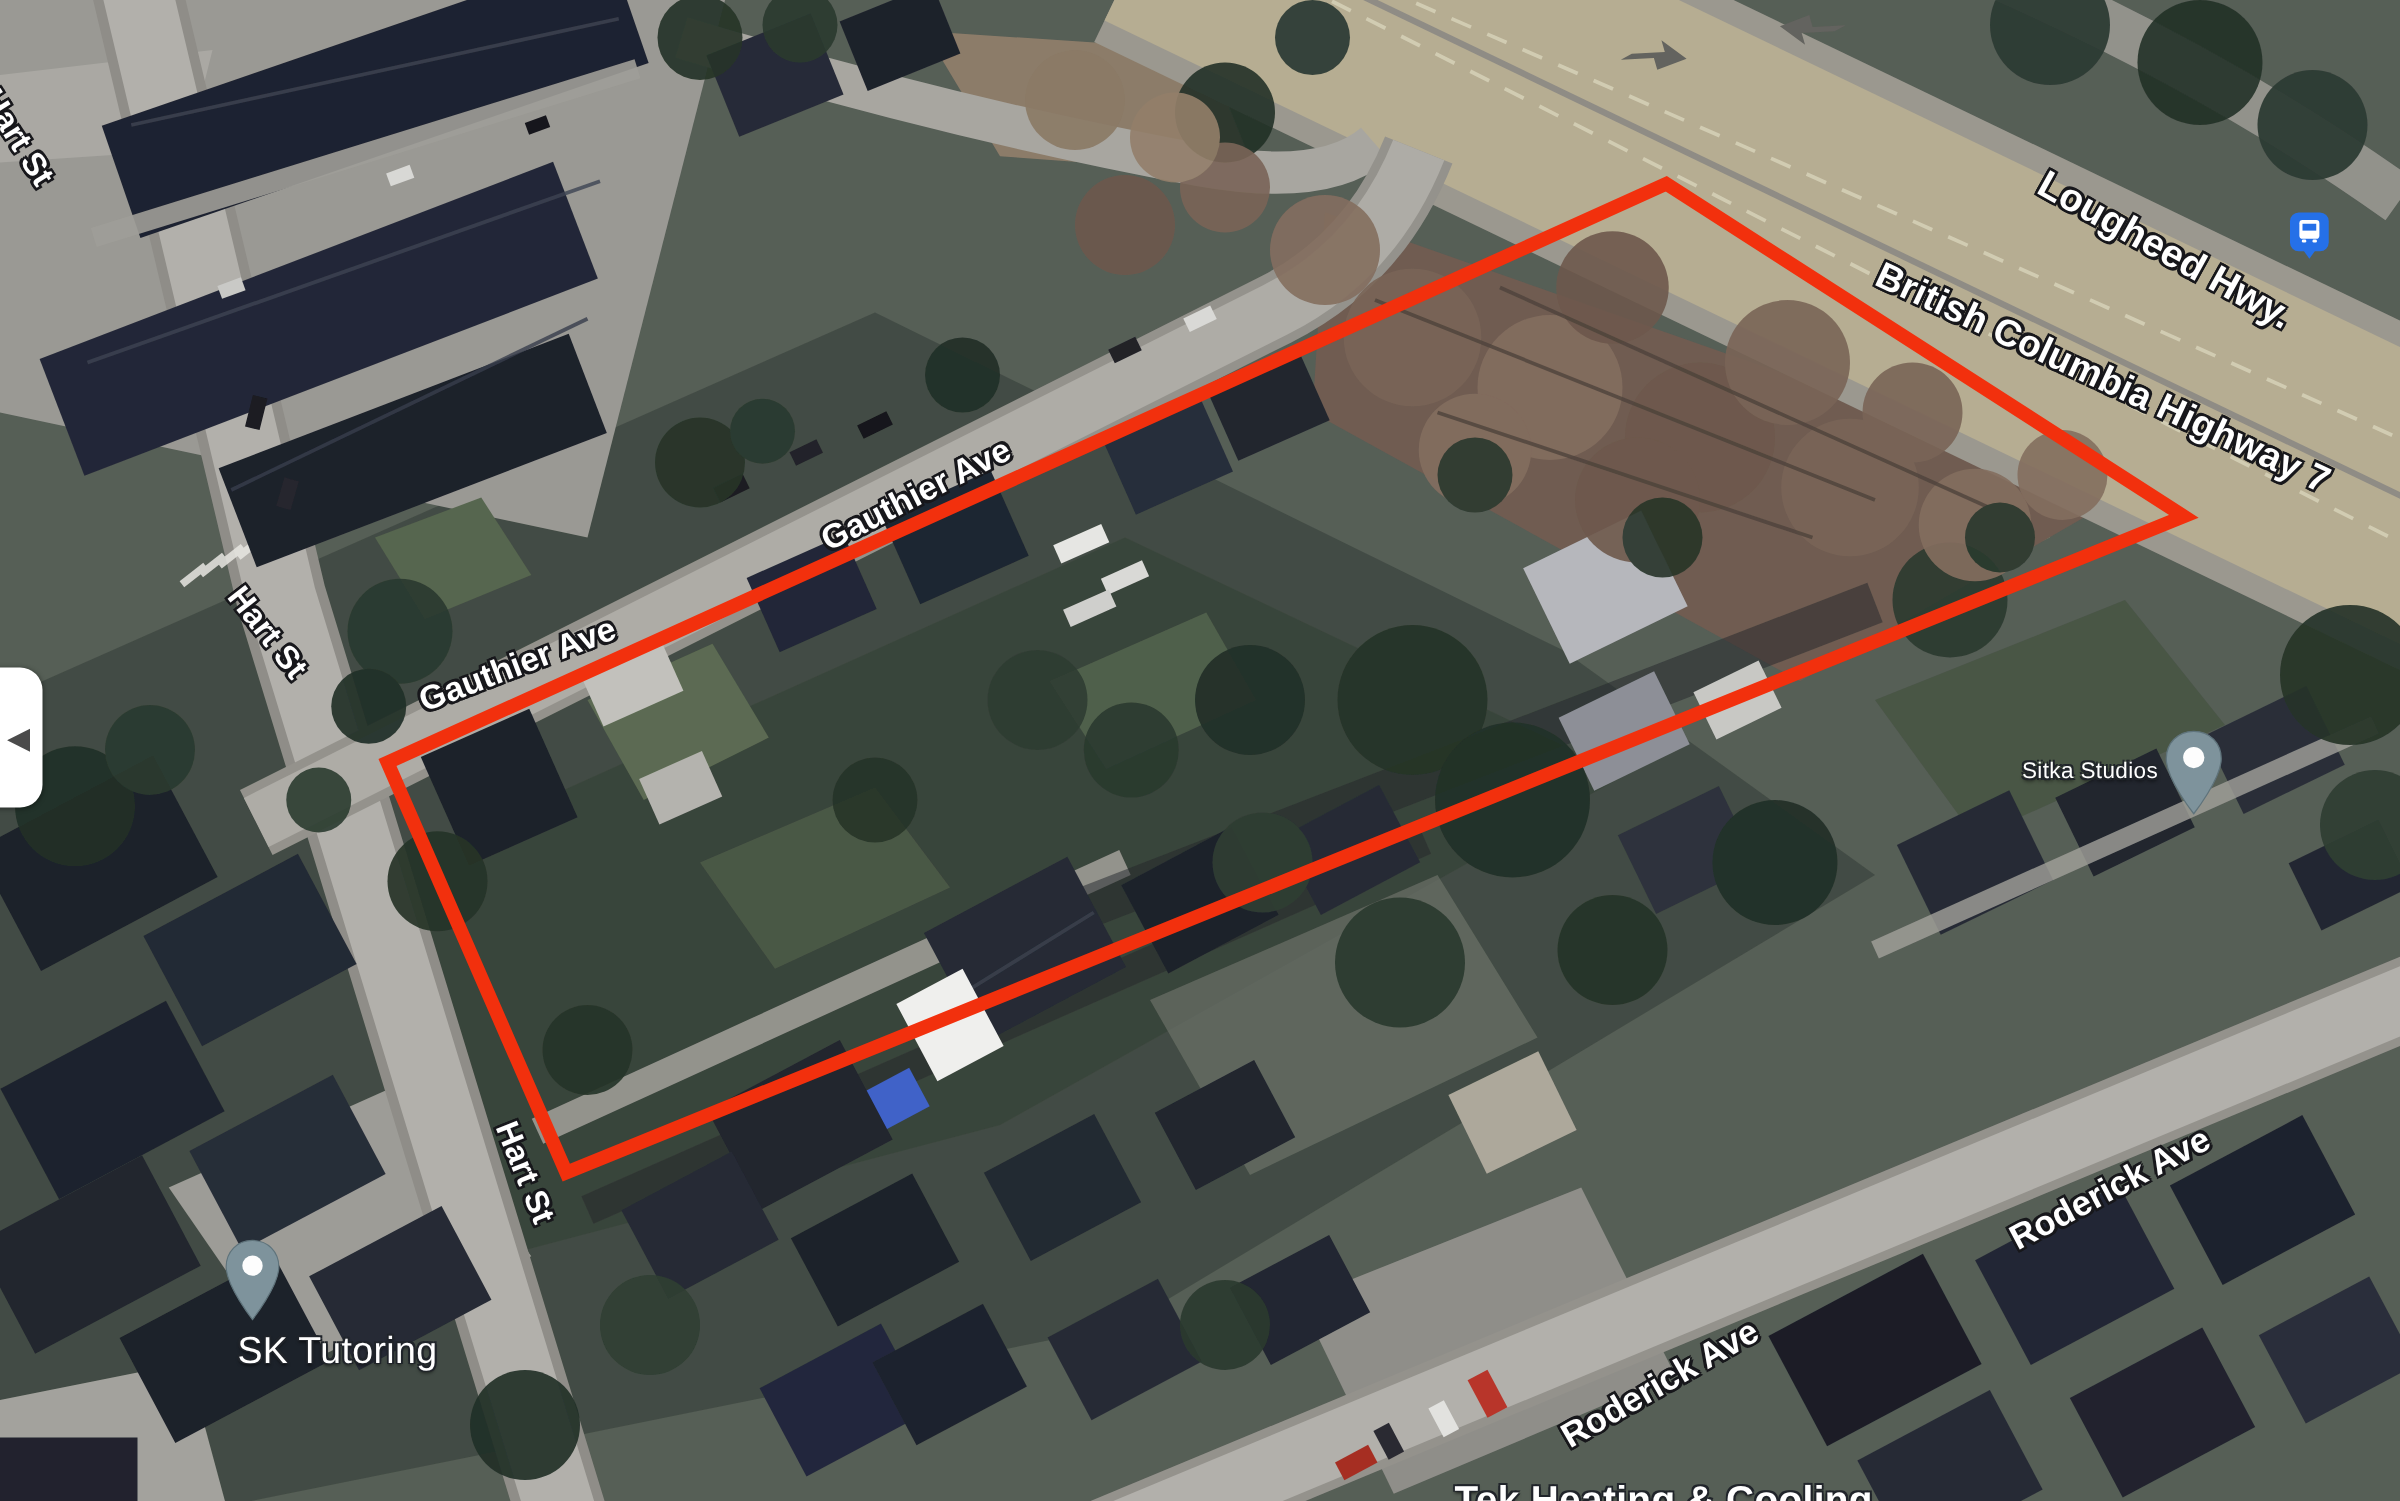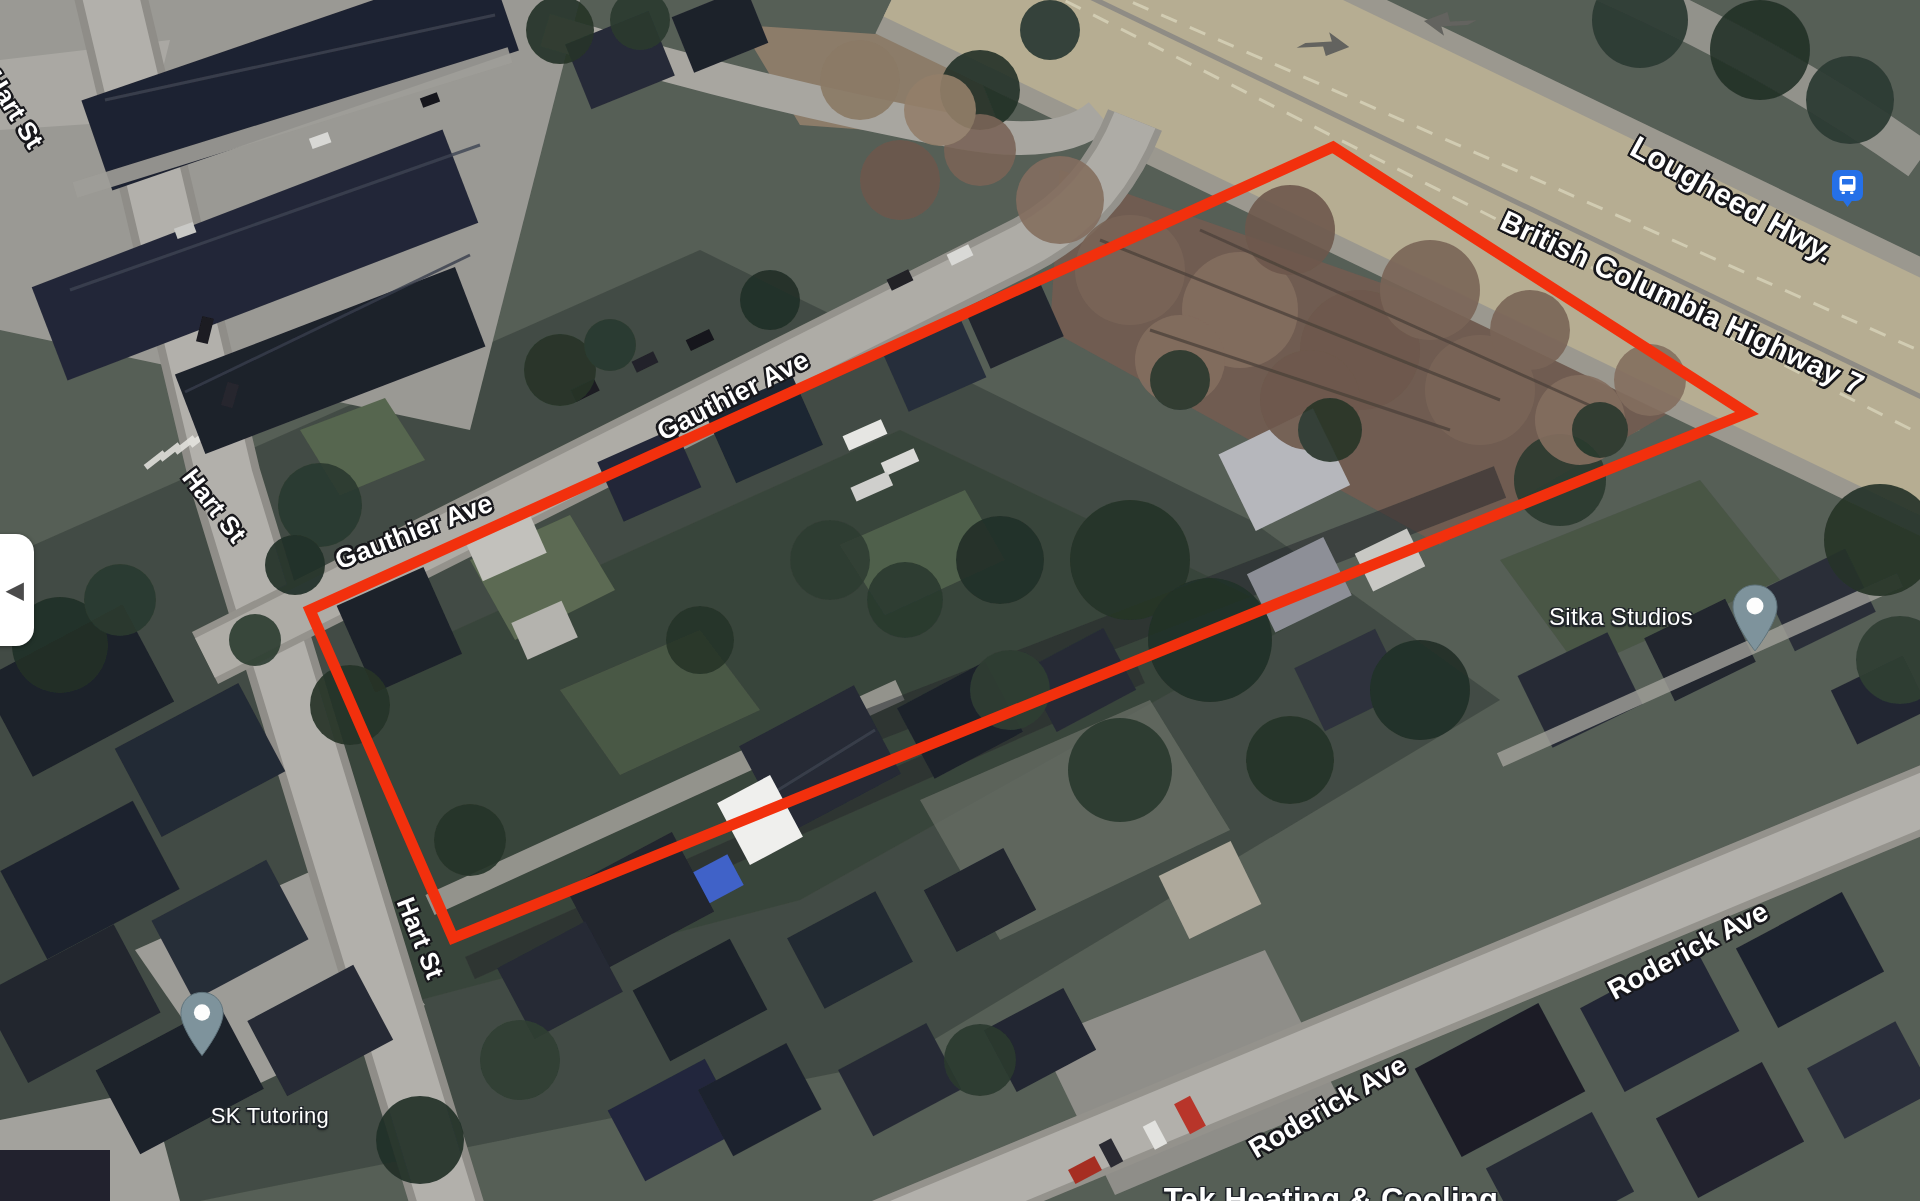--- a/index.html
+++ b/index.html
@@ -248,22 +248,22 @@
 <div class="lbl road-label" style="left:14px;top:110px;font-size:26px;transform:translate(-50%,-50%) rotate(58deg);">Hart St</div>
 <div class="lbl road-label" style="left:214px;top:506px;font-size:26px;transform:translate(-50%,-50%) rotate(52deg);">Hart St</div>
 <div class="lbl road-label" style="left:420px;top:938px;font-size:26px;transform:translate(-50%,-50%) rotate(68deg);">Hart St</div>
 <div class="lbl road-label" style="left:733px;top:396px;font-size:27px;transform:translate(-50%,-50%) rotate(-27deg);">Gauthier Ave</div>
 <div class="lbl road-label" style="left:414px;top:532px;font-size:27px;transform:translate(-50%,-50%) rotate(-21deg);">Gauthier Ave</div>
 <div class="lbl road-label" style="left:1732px;top:200px;font-size:31px;transform:translate(-50%,-50%) rotate(29deg);">Lougheed Hwy.</div>
 <div class="lbl road-label" style="left:1682px;top:303px;font-size:30px;transform:translate(-50%,-50%) rotate(25deg);">British Columbia Highway 7</div>
 <div class="lbl road-label" style="left:1328px;top:1107px;font-size:28px;transform:translate(-50%,-50%) rotate(-30deg);">Roderick Ave</div>
 <div class="lbl road-label" style="left:1688px;top:951px;font-size:28px;transform:translate(-50%,-50%) rotate(-28deg);">Roderick Ave</div>
 
-<div class="lbl poi-label" style="left:1621px;top:617px;font-size:24px;transform:translate(-50%,-50%);">Sitka Studios</div>
-<div class="lbl poi-label" style="left:270px;top:1081px;font-size:22px;transform:translate(-50%,-50%);margin-top:35px;">SK Tutoring</div>
+<div class="lbl poi-label" style="left:1672px;top:617px;font-size:18px;transform:translate(-50%,-50%);">Sitka Studios</div>
+<div class="lbl poi-label" style="left:270px;top:1081px;font-size:30px;transform:translate(-50%,-50%);">SK Tutoring</div>
 <div class="lbl poi-label" style="left:1331px;top:1200px;font-size:31px;font-weight:700;transform:translate(-50%,-50%);">Tek Heating &amp; Cooling</div>
 
 <svg class="pin" style="left:1731px;top:583px;" width="48" height="70" viewBox="0 0 48 70">
   <path d="M24 2 C11 2 2 11.6 2 24 C2 40 24 68 24 68 C24 68 46 40 46 24 C46 11.6 37 2 24 2 Z" fill="#7e939c" stroke="#5f737b" stroke-width="1"></path>
   <circle cx="24" cy="23" r="8.5" fill="#fdfdfd"></circle>
 </svg>
 <svg class="pin" style="left:179px;top:990px;" width="46" height="68" viewBox="0 0 48 70">
   <path d="M24 2 C11 2 2 11.6 2 24 C2 40 24 68 24 68 C24 68 46 40 46 24 C46 11.6 37 2 24 2 Z" fill="#7e939c" stroke="#5f737b" stroke-width="1"></path>
   <circle cx="24" cy="23" r="8.5" fill="#fdfdfd"></circle>
 </svg>

